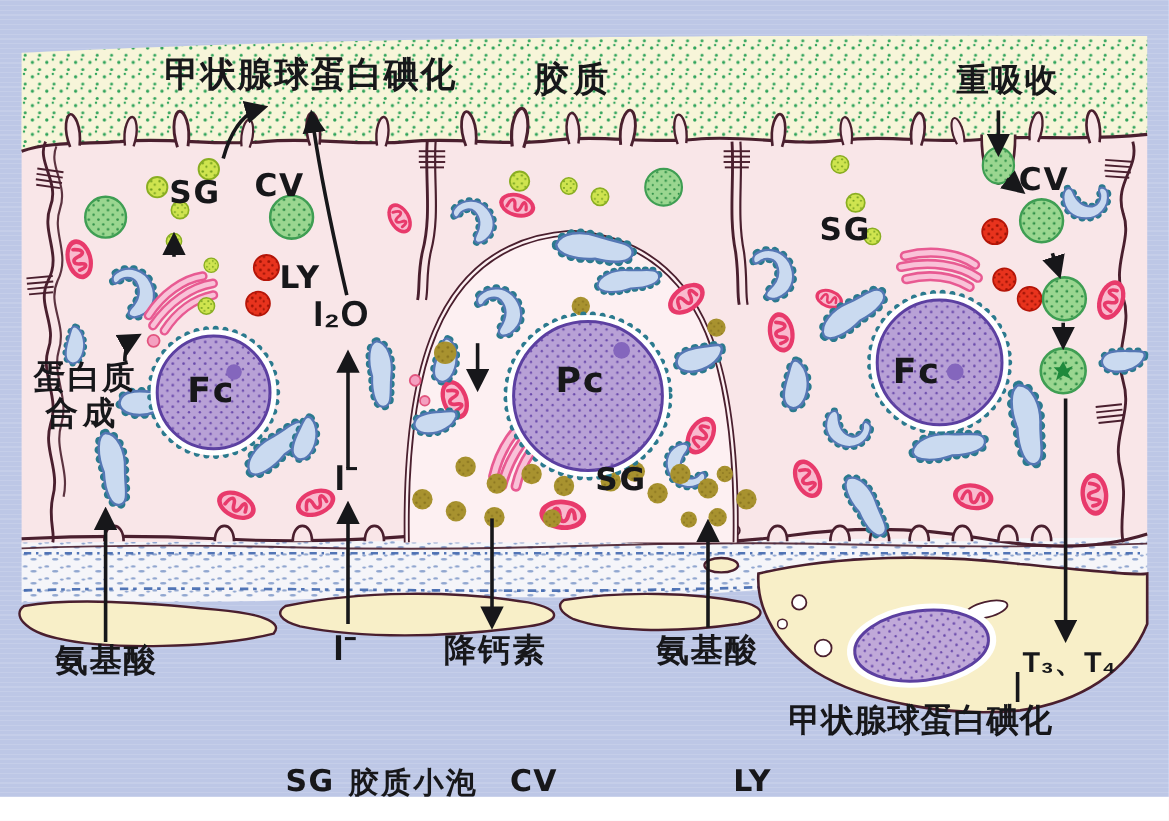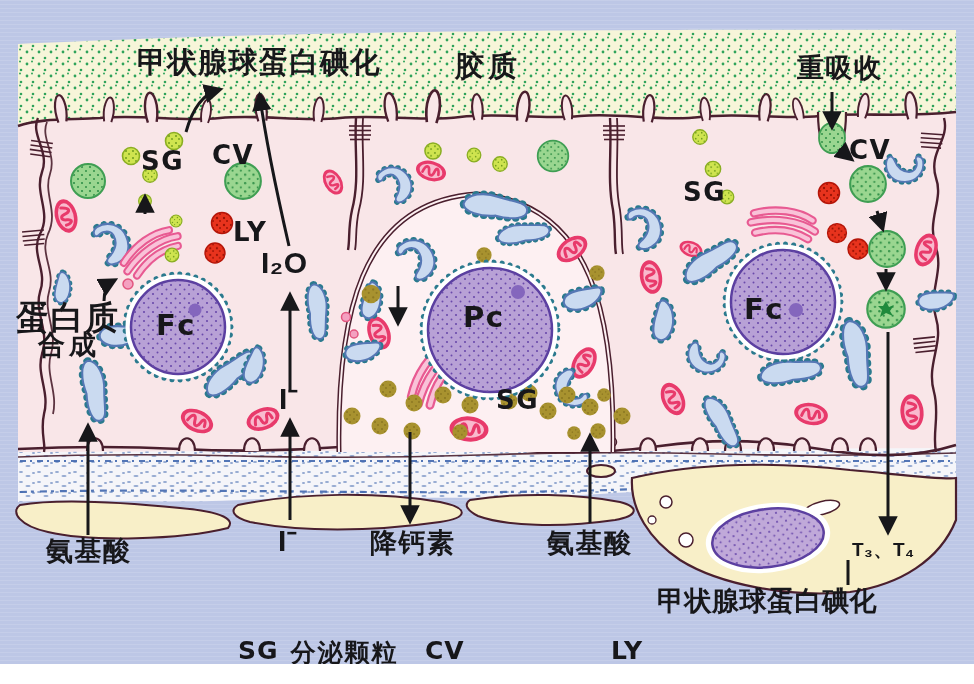--- a/index.html
+++ b/index.html
@@ -367,49 +367,49 @@
     <path d="M888,332 L888,530" marker-end="url(#ah)"></path>
     <path d="M398,286 L398,321" marker-end="url(#ah)"></path>
     <path d="M88,535 L88,428" marker-end="url(#ah)"></path>
     <path d="M410,432 L410,519" marker-end="url(#ah)"></path>
     <path d="M590,523 L590,438" marker-end="url(#ah)"></path>
     <path d="M848,560 L848,585"></path>
   </g>
 </svg>
 
 <div class="lbl" style="left:137px;top:47px;font-size:29px">甲状腺球蛋白碘化</div>
-<div class="lbl" style="left:455px;top:51px;font-size:29px;letter-spacing:4px">胶质</div>
+<div class="lbl" style="left:445px;top:51px;font-size:29px;letter-spacing:4px">胶质</div>
 <div class="lbl" style="left:797px;top:54px;font-size:27px">重吸收</div>
 
 <div class="lbl" style="left:141px;top:148px;font-size:26px">SG</div>
 <div class="lbl" style="left:212px;top:142px;font-size:26px">CV</div>
 <div class="lbl" style="left:233px;top:219px;font-size:26px">LY</div>
 <div class="lbl serif" style="left:261px;top:247px;font-size:30px">I₂O</div>
 <div class="lbl serif" style="left:279px;top:383px;font-size:30px">I⁻</div>
 
-<div class="lbl" style="left:16px;top:301px;font-size:33px">蛋白质</div>
+<div class="lbl" style="left:28px;top:301px;font-size:27px">蛋白质</div>
 <div class="lbl" style="left:38px;top:331px;font-size:27px;letter-spacing:4px">合成</div>
 
 <div class="lbl" style="left:156px;top:310px;font-size:29px">Fc</div>
 <div class="lbl" style="left:463px;top:302px;font-size:29px">Pc</div>
 <div class="lbl" style="left:496px;top:387px;font-size:26px">SG</div>
 <div class="lbl" style="left:683px;top:179px;font-size:26px">SG</div>
 <div class="lbl" style="left:849px;top:137px;font-size:26px">CV</div>
 <div class="lbl" style="left:744px;top:294px;font-size:29px">Fc</div>
 
 <div class="lbl" style="left:46px;top:537px;font-size:27px">氨基酸</div>
 <div class="lbl serif" style="left:278px;top:525px;font-size:30px">I⁻</div>
 <div class="lbl" style="left:370px;top:529px;font-size:27px">降钙素</div>
 <div class="lbl" style="left:547px;top:529px;font-size:27px">氨基酸</div>
-<div class="lbl serif" style="left:852px;top:540px;font-size:19px">T₃、T₄</div>
+<div class="lbl serif" style="left:852px;top:540px;font-size:24px">T₃、T₄</div>
 <div class="lbl" style="left:657px;top:587px;font-size:27px;letter-spacing:0.5px">甲状腺球蛋白碘化</div>
 
 <div class="legend-item" style="left:238px;top:636px;font-size:25px">
   <span class="abbr">SG</span>
-  <span class="txt">分泌颗粒</span>
+  <span class="txt">胶质小泡</span>
 </div>
 <div class="legend-item" style="left:425px;top:636px;font-size:25px">
   <span class="abbr">CV</span>
 </div>
 <div class="legend-item" style="left:611px;top:636px;font-size:25px">
   <span class="abbr">LY</span>
 </div>
 
 </div>
 

